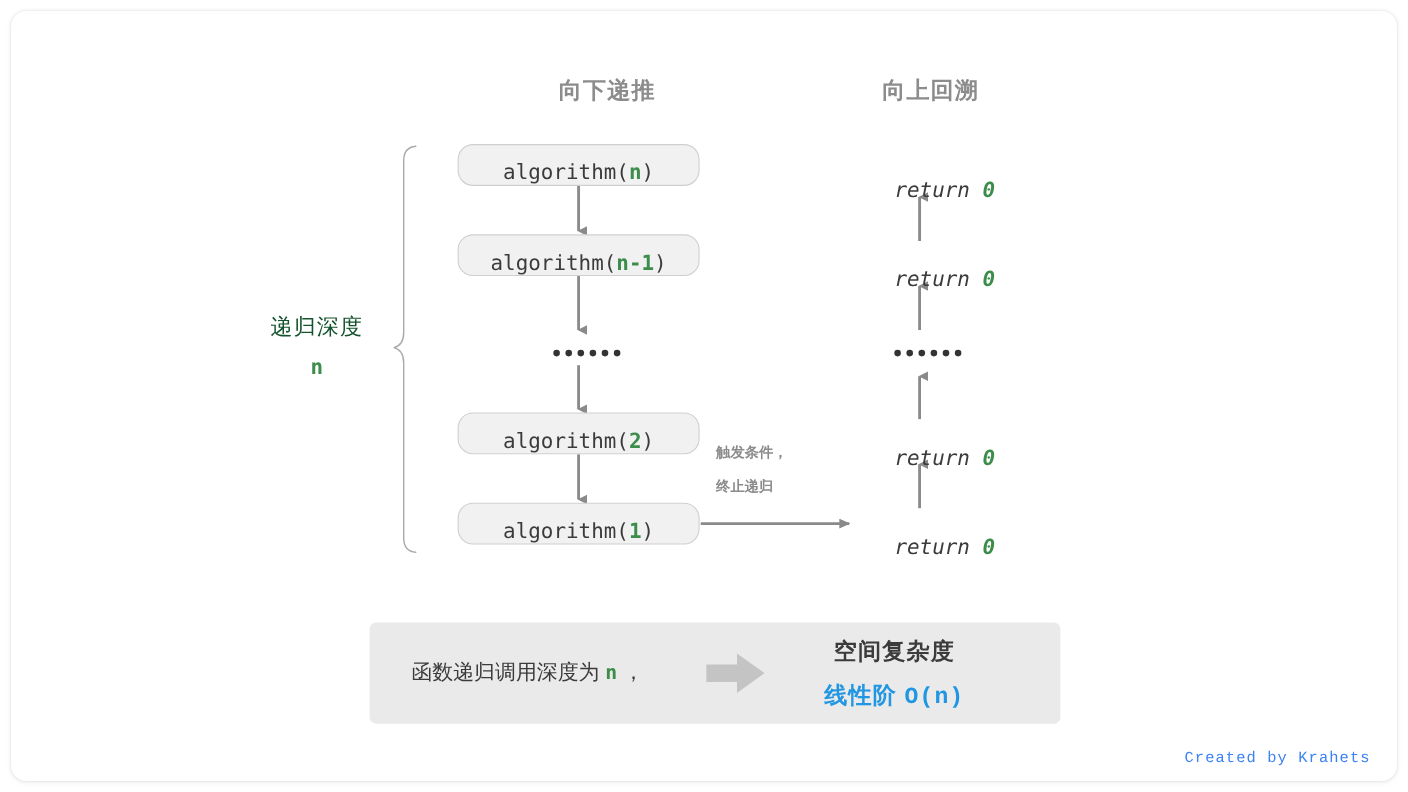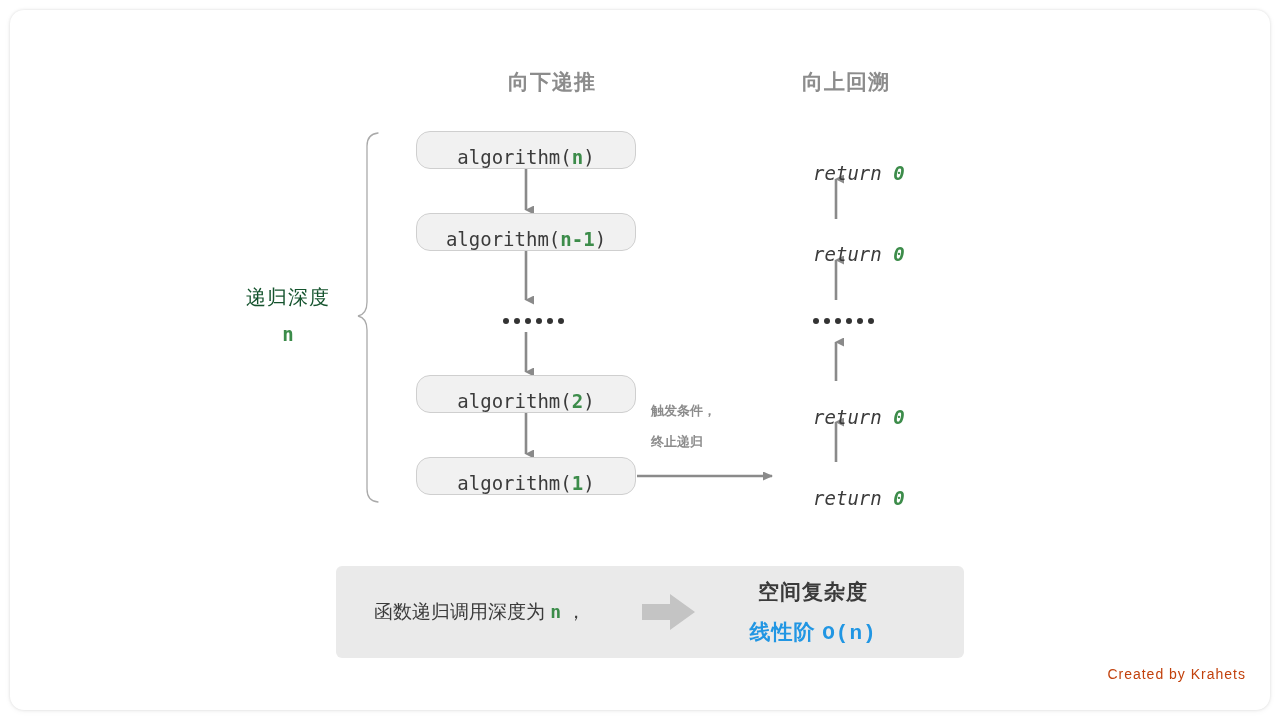--- a/index.html
+++ b/index.html
@@ -184,24 +184,24 @@
     letter-spacing: 1px;
   }
   .sum-right .r2 .mono {
     font-family: Liberation Mono, monospace;
   }
 
   
   #credit {
     position: absolute;
     right: 24px;
-    bottom: 28px;
-    font-family: Liberation Sans, sans-serif;
+    bottom: 12px;
+    font-family: Liberation Mono, monospace;
     font-size: 14px;
-    color: #c2410c;
+    color: #3b82f6;
     letter-spacing: 1px;
     white-space: nowrap;
   }
 </style>
 </head>
 <body>
 
 <div id="card">
 
   <div class="abs col-header" style="left:432px; top:58px; width:220px;">向下递推</div>

